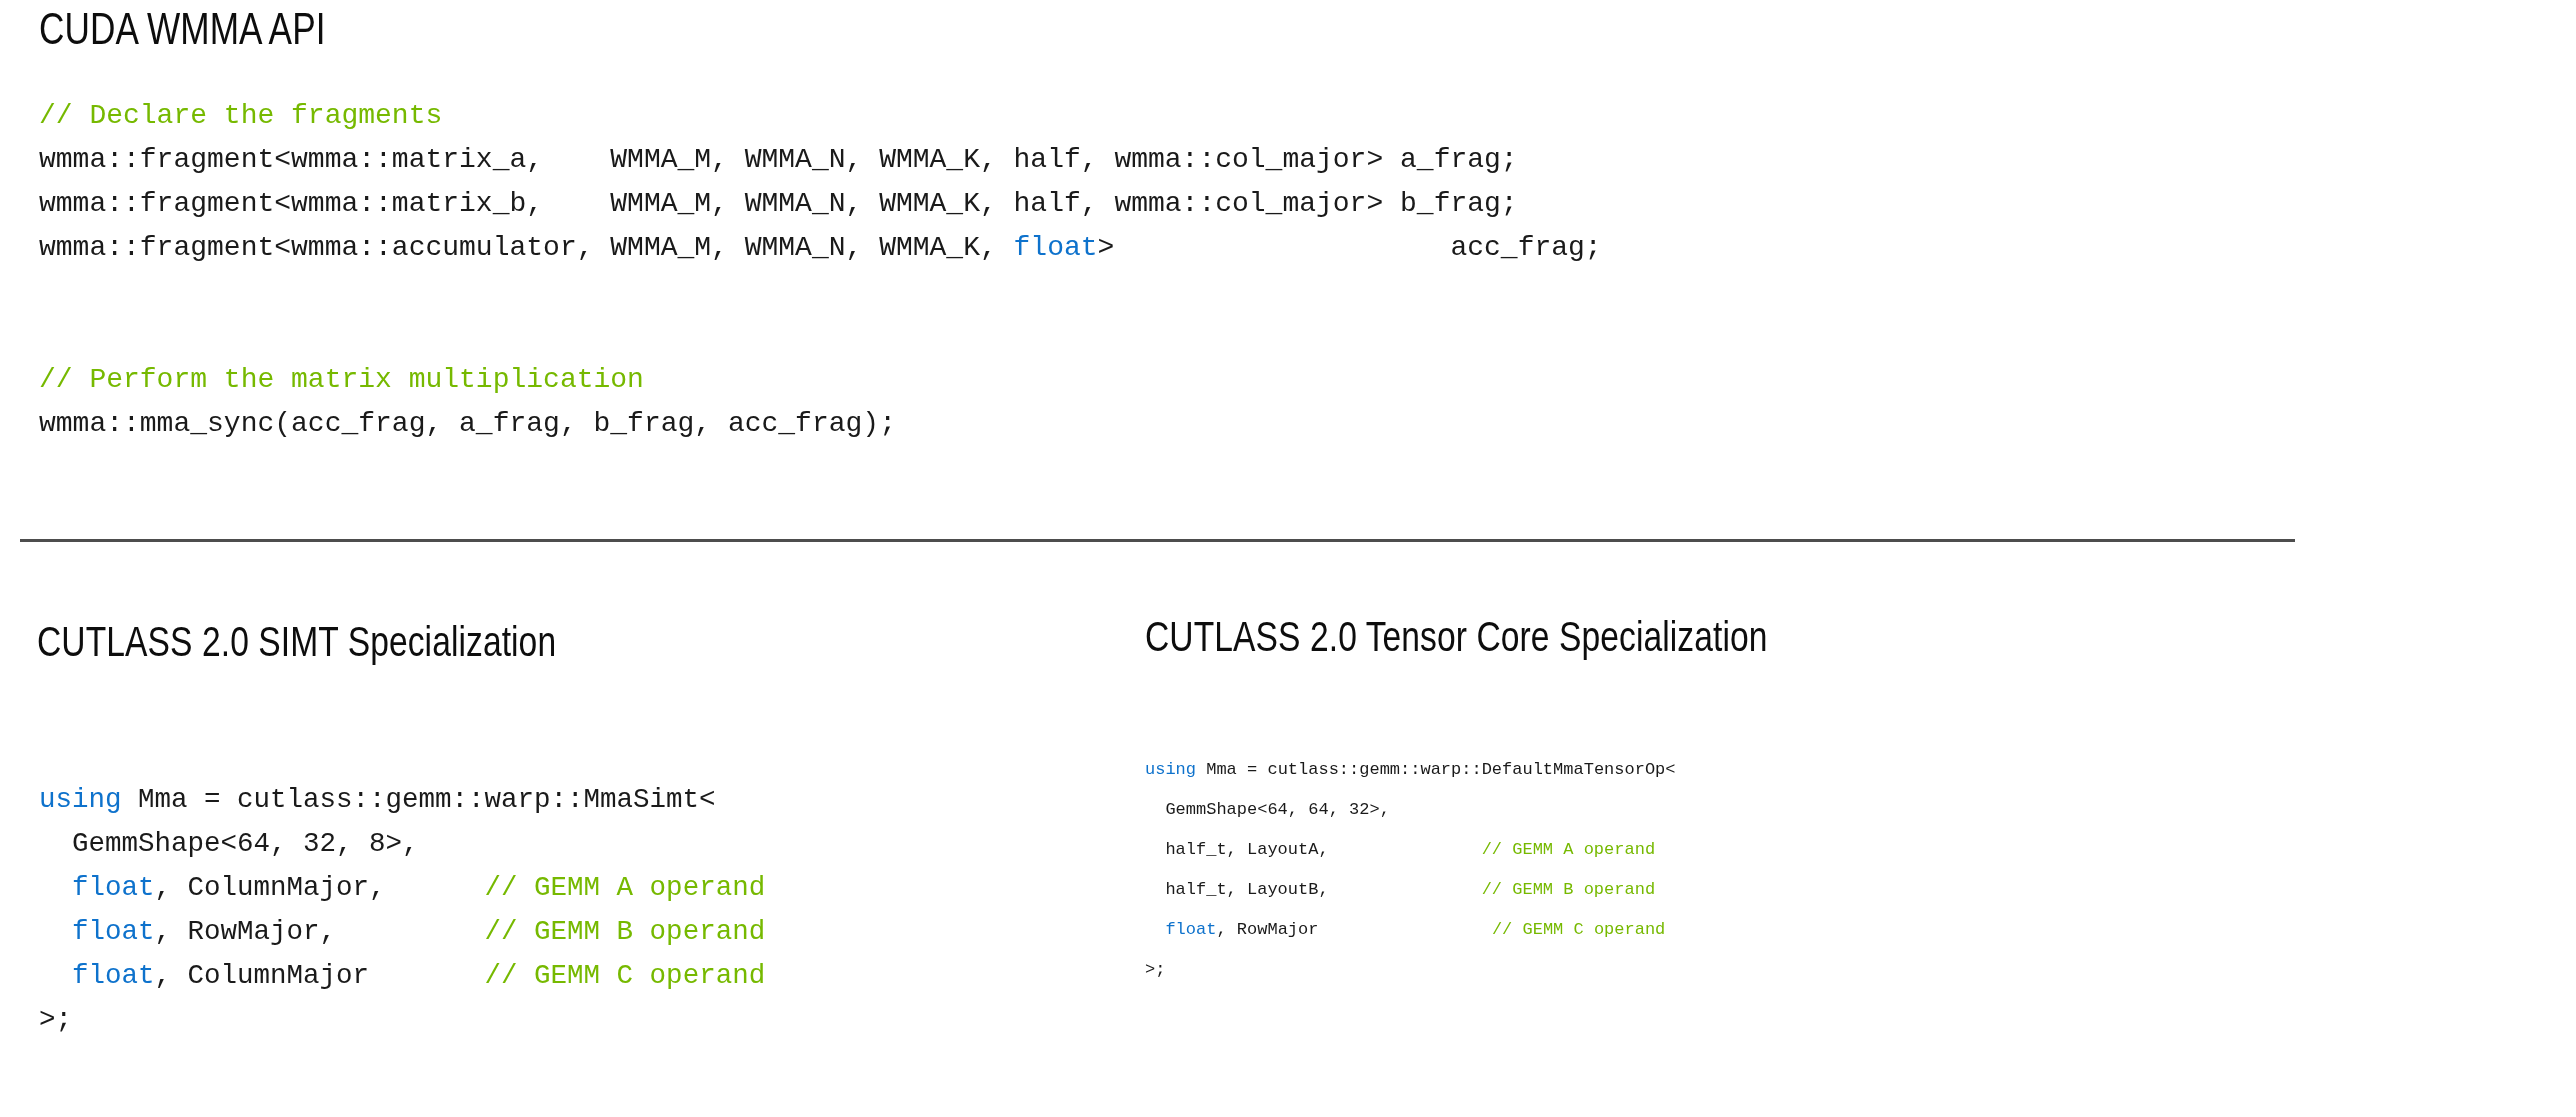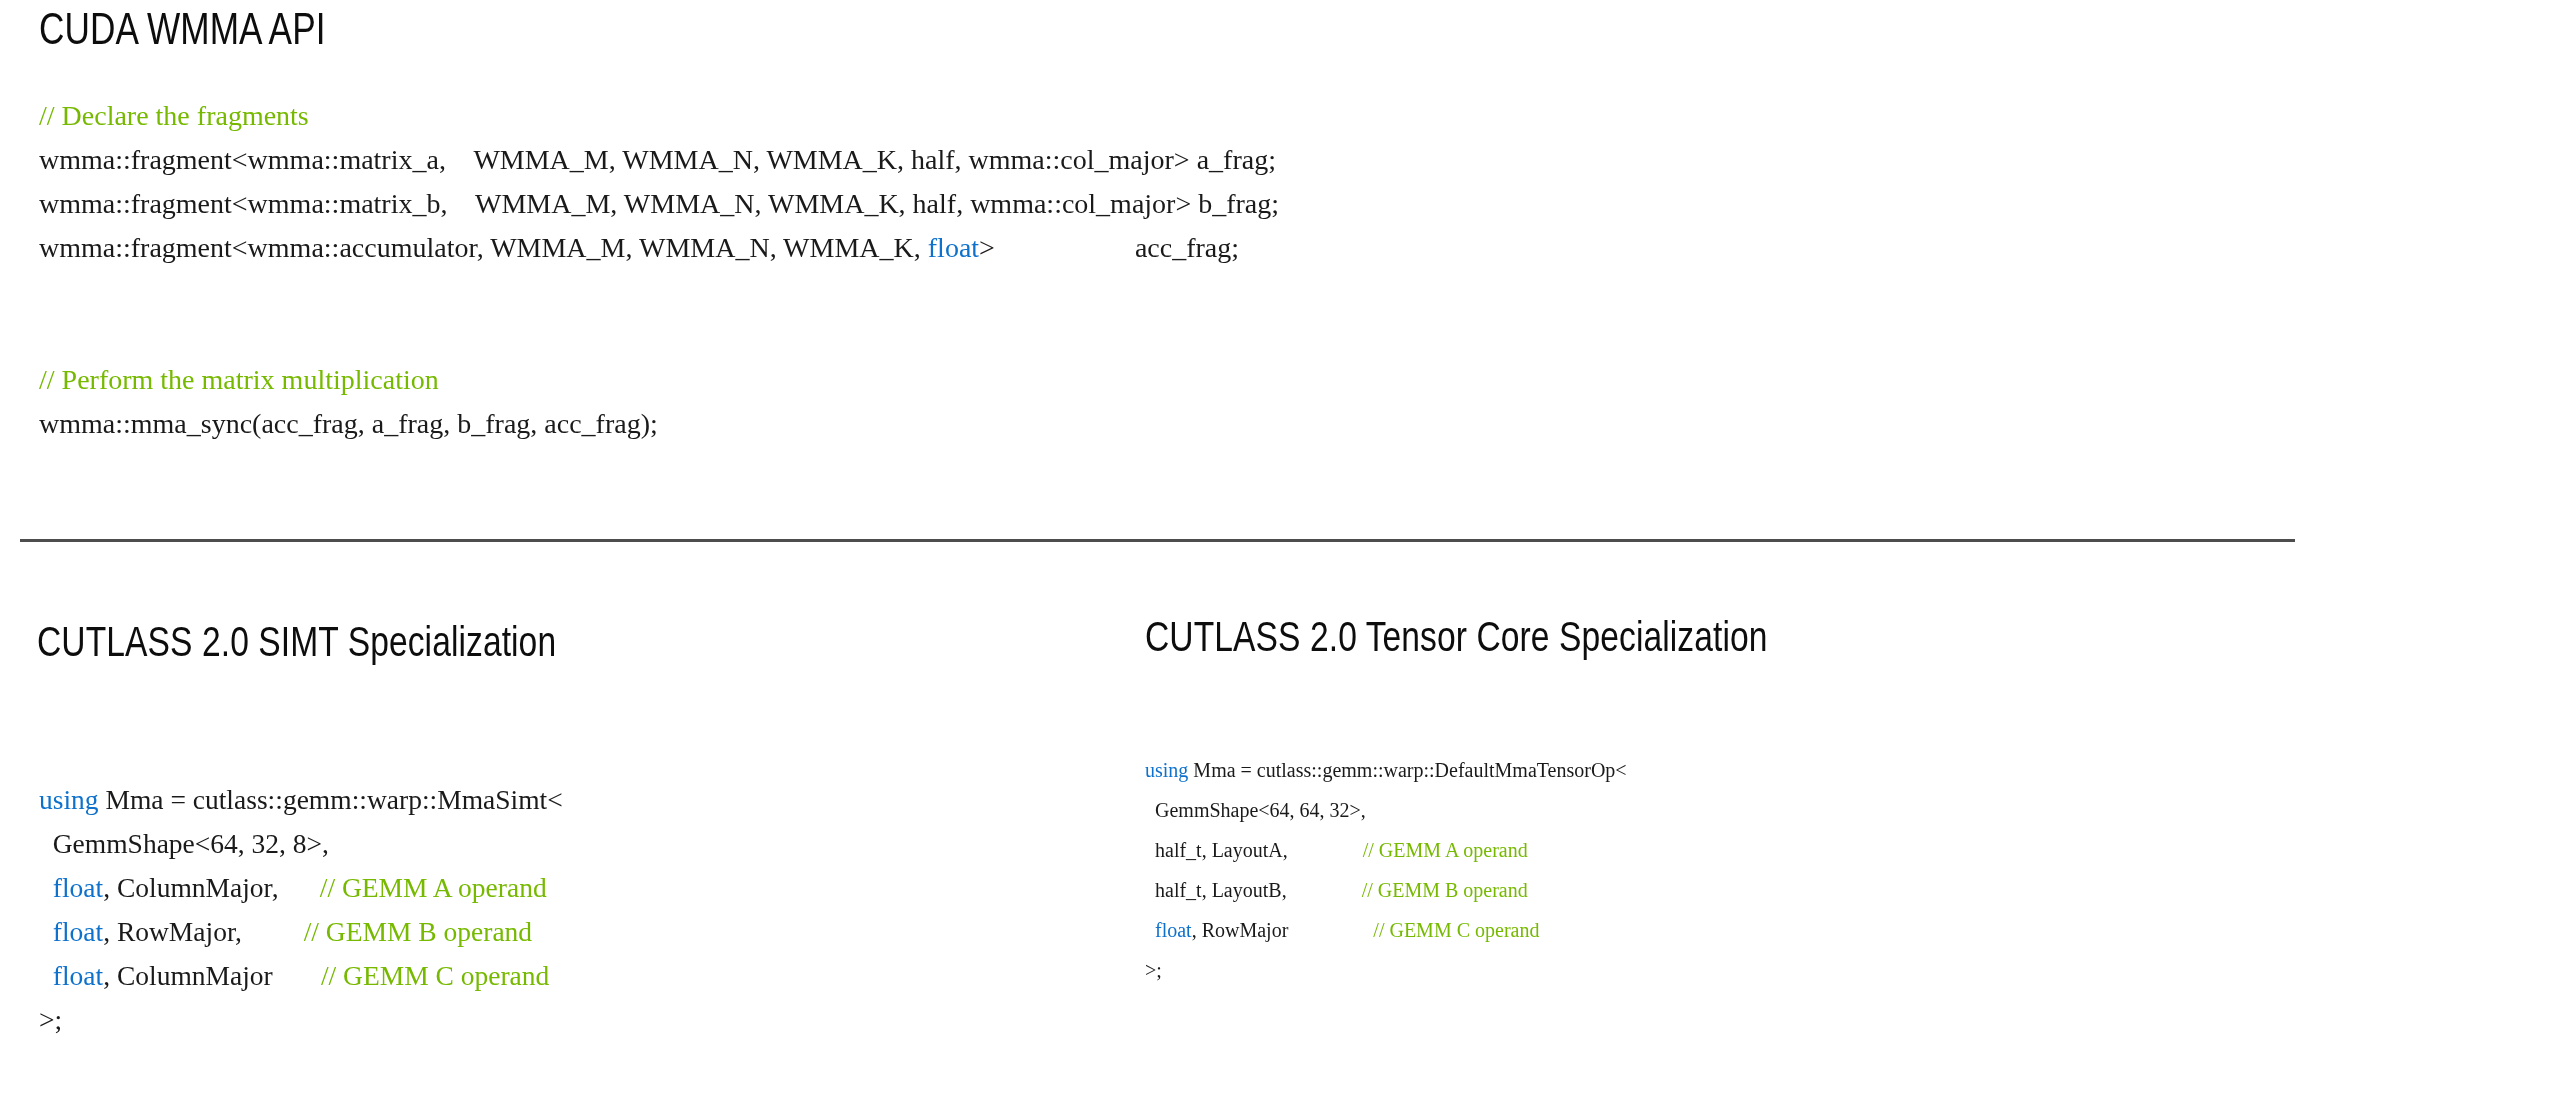--- a/index.html
+++ b/index.html
@@ -58,21 +58,21 @@
     left: 20px;
     top: 539px;
     width: 2275px;
     height: 3.4px;
     background: #4d4d4d;
   }
 
   
   .code {
     position: absolute;
-    font-family: Liberation Serif, serif;
+    font-family: Liberation Mono, monospace;
     white-space: pre;
     color: #1a1a1a;
     margin: 0;
     padding: 0;
   }
 
   #code-wmma {
     left: 39px;
     top: 94px;
     font-size: 28px;
@@ -84,21 +84,21 @@
     left: 39px;
     top: 754px;
     font-size: 27.5px;
     line-height: 44px;
     margin-top: 24px;
   }
 
   #code-tensorop {
     left: 1145px;
     top: 750px;
-    font-size: 20px;
+    font-size: 17px;
     line-height: 40px;
   }
 
   .cm { color: #76b900; }   
   .kw { color: #0e72cc; }   
   .pl { color: #1a1a1a; }   
 </style>
 </head>
 <body>
 

